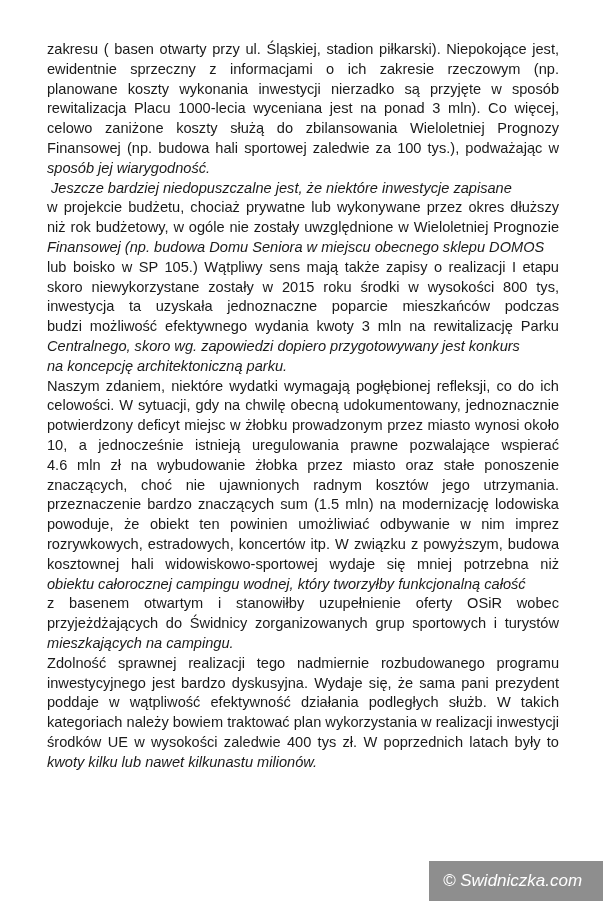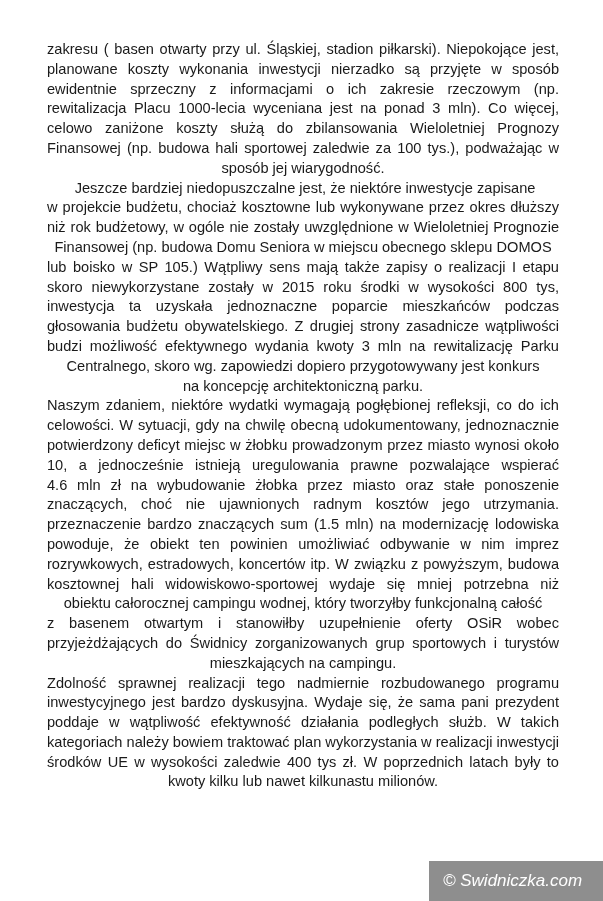--- a/index.html
+++ b/index.html
@@ -29,22 +29,23 @@
       white-space: nowrap;
       overflow: visible;
     }
     .line.justify {
       text-align: justify;
       text-align-last: justify;
       white-space: normal;
       overflow: hidden;
     }
     .line.left {
-      text-align: center;
+      text-align: left;
       white-space: pre;
+      font-style: italic;
     }
     .watermark {
       position: absolute;
       left: 429px;
       top: 861px;
       width: 188px;
       height: 40px;
       background: #8e8e8e;
       color: #ffffff;
       font-family: "Liberation Sans", "DejaVu Sans", sans-serif;
@@ -55,34 +56,33 @@
       padding-left: 14px;
       white-space: nowrap;
     }
   </style>
 </head>
 <body>
 
 <div class="page">
   <div class="paragraph-lines" id="lines">
       <div class="line justify">zakresu ( basen otwarty przy ul. Śląskiej, stadion piłkarski). Niepokojące jest, że</div>
+      <div class="line justify">ewidentnie sprzeczny z informacjami o ich zakresie rzeczowym (np.</div>
       <div class="line justify">planowane koszty wykonania inwestycji nierzadko są przyjęte w sposób</div>
-      <div class="line justify">ewidentnie sprzeczny z informacjami o ich zakresie rzeczowym (np.</div>
       <div class="line justify">rewitalizacja Placu 1000-lecia wyceniana jest na ponad 3 mln). Co więcej,</div>
       <div class="line justify">celowo zaniżone koszty służą do zbilansowania Wieloletniej Prognozy</div>
       <div class="line justify">Finansowej (np. budowa hali sportowej zaledwie za 100 tys.), podważając w ten</div>
       <div class="line left">sposób jej wiarygodność.</div>
       <div class="line left"> Jeszcze bardziej niedopuszczalne jest, że niektóre inwestycje zapisane</div>
-      <div class="line justify">w projekcie budżetu, chociaż kosztowne lub wykonywane przez okres dłuższy</div>
+      <div class="line justify">w projekcie budżetu, chociaż prywatne lub wykonywane przez okres dłuższy</div>
       <div class="line justify">niż rok budżetowy, w ogóle nie zostały uwzględnione w Wieloletniej Prognozie</div>
       <div class="line left">Finansowej (np. budowa Domu Seniora w miejscu obecnego sklepu DOMOS</div>
       <div class="line justify">lub boisko w SP 105.) Wątpliwy sens mają także zapisy o realizacji I etapu</div>
       <div class="line justify">skoro niewykorzystane zostały w 2015 roku środki w wysokości 800 tys, chociaż</div>
       <div class="line justify">inwestycja ta uzyskała jednoznaczne poparcie mieszkańców podczas</div>
-      <div class="line justify">głosowania budżetu obywatelskiego. Z drugiej strony zasadnicze wątpliwości</div>
       <div class="line justify">budzi możliwość efektywnego wydania kwoty 3 mln na rewitalizację Parku</div>
       <div class="line left">Centralnego, skoro wg. zapowiedzi dopiero przygotowywany jest konkurs</div>
       <div class="line left">na koncepcję architektoniczną parku.</div>
       <div class="line justify">Naszym zdaniem, niektóre wydatki wymagają pogłębionej refleksji, co do ich</div>
       <div class="line justify">celowości. W sytuacji, gdy na chwilę obecną udokumentowany, jednoznacznie</div>
       <div class="line justify">potwierdzony deficyt miejsc w żłobku prowadzonym przez miasto wynosi około</div>
       <div class="line justify">10, a jednocześnie istnieją uregulowania prawne pozwalające wspierać</div>
       <div class="line justify">4.6 mln zł na wybudowanie żłobka przez miasto oraz stałe ponoszenie</div>
       <div class="line justify">znaczących, choć nie ujawnionych radnym kosztów jego utrzymania. Podobnie,</div>
       <div class="line justify">przeznaczenie bardzo znaczących sum (1.5 mln) na modernizację lodowiska</div>

